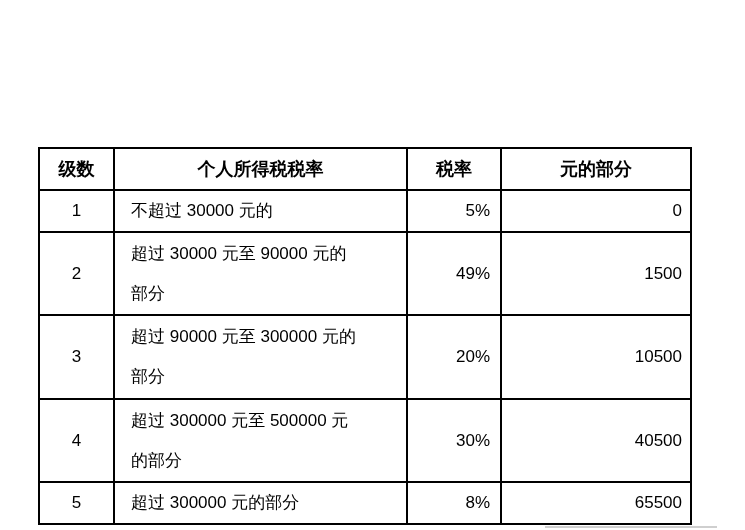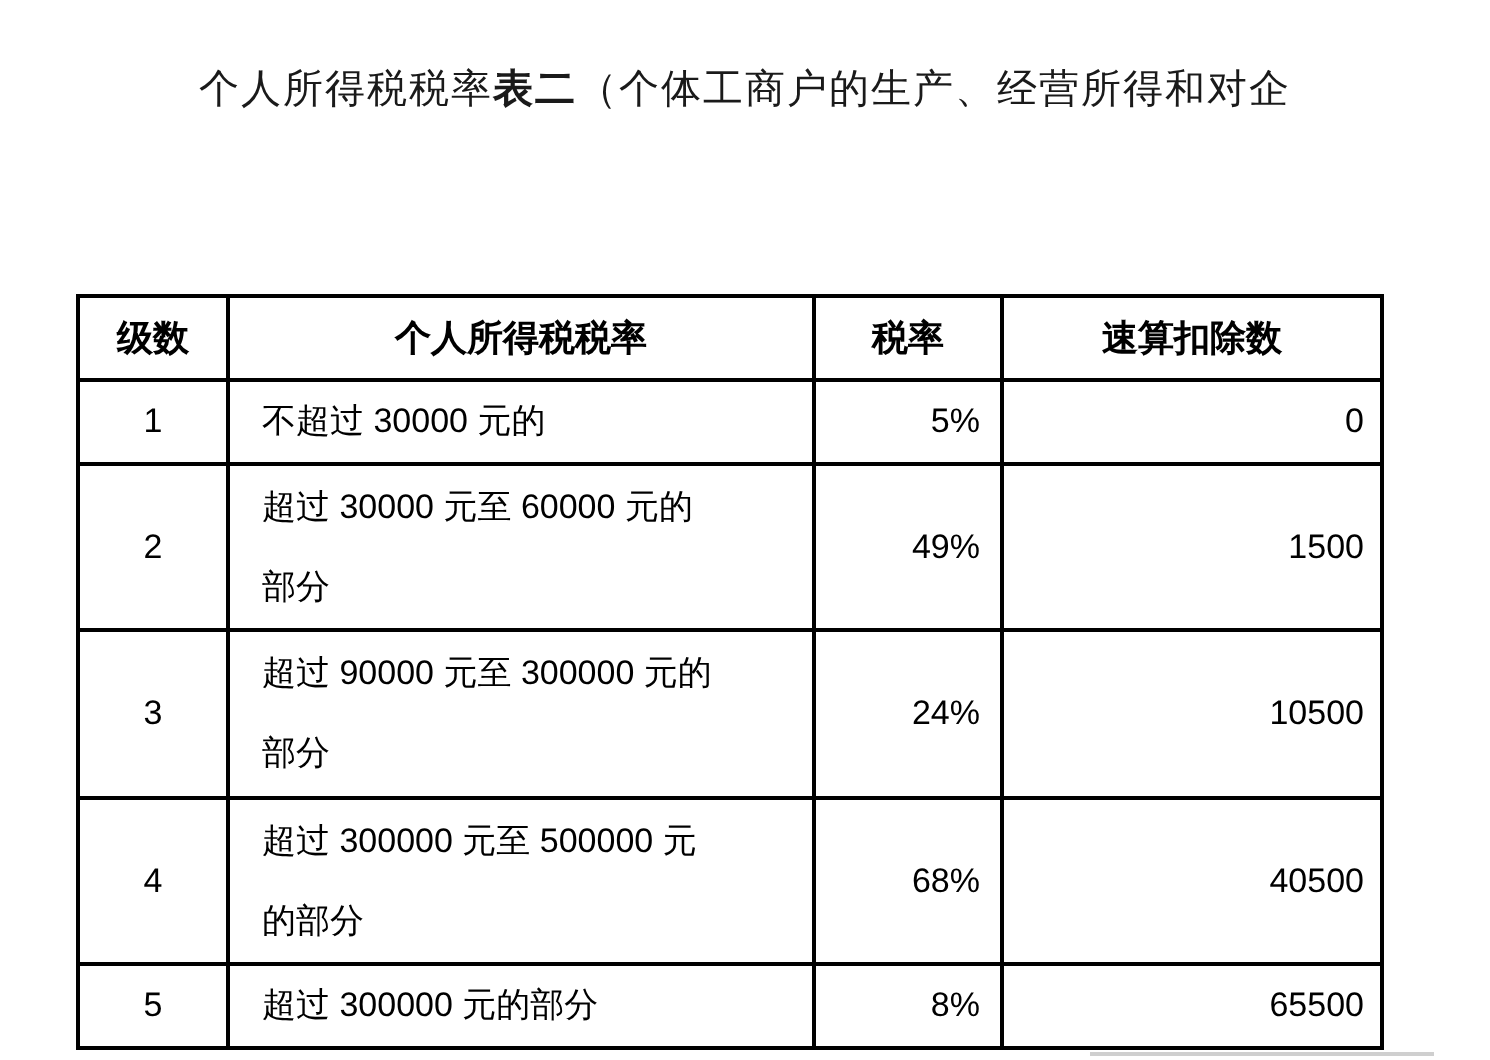--- a/index.html
+++ b/index.html
@@ -68,64 +68,63 @@
     top: 526px;
     width: 172px;
     height: 2px;
     background: #cfcfcf;
   }
 </style>
 </head>
 <body>
 
 <div class="doc-title">
-  <div><span>个人所得税税率</span><span class="em">表二</span><span>（个体工商户的生产、经营所得和对企</span></div>
 </div>
 
 <table class="tax-table">
   <colgroup>
     <col style="width:75px">
     <col style="width:293px">
     <col style="width:94px">
     <col style="width:190px">
   </colgroup>
   <thead>
     <tr>
       <th>级数</th>
       <th>个人所得税税率</th>
       <th>税率</th>
-      <th>速算扣除数</th>
+      <th>元的部分</th>
     </tr>
   </thead>
   <tbody>
     <tr class="r-single">
       <td class="cell-level">1</td>
       <td class="cell-income">不超过 30000 元的</td>
       <td class="cell-rate">5%</td>
       <td class="cell-deduct">0</td>
     </tr>
     <tr class="r-double">
       <td class="cell-level">2</td>
-      <td class="cell-income">超过 30000 元至 60000 元的
+      <td class="cell-income">超过 30000 元至 90000 元的
 部分</td>
       <td class="cell-rate">49%</td>
       <td class="cell-deduct">1500</td>
     </tr>
     <tr class="r-double2">
       <td class="cell-level">3</td>
       <td class="cell-income">超过 90000 元至 300000 元的
 部分</td>
-      <td class="cell-rate">24%</td>
+      <td class="cell-rate">20%</td>
       <td class="cell-deduct">10500</td>
     </tr>
     <tr class="r-double">
       <td class="cell-level">4</td>
       <td class="cell-income">超过 300000 元至 500000 元
 的部分</td>
-      <td class="cell-rate">68%</td>
+      <td class="cell-rate">30%</td>
       <td class="cell-deduct">40500</td>
     </tr>
     <tr class="r-single">
       <td class="cell-level">5</td>
       <td class="cell-income">超过 300000 元的部分</td>
       <td class="cell-rate">8%</td>
       <td class="cell-deduct">65500</td>
     </tr>
   </tbody>
 </table>

